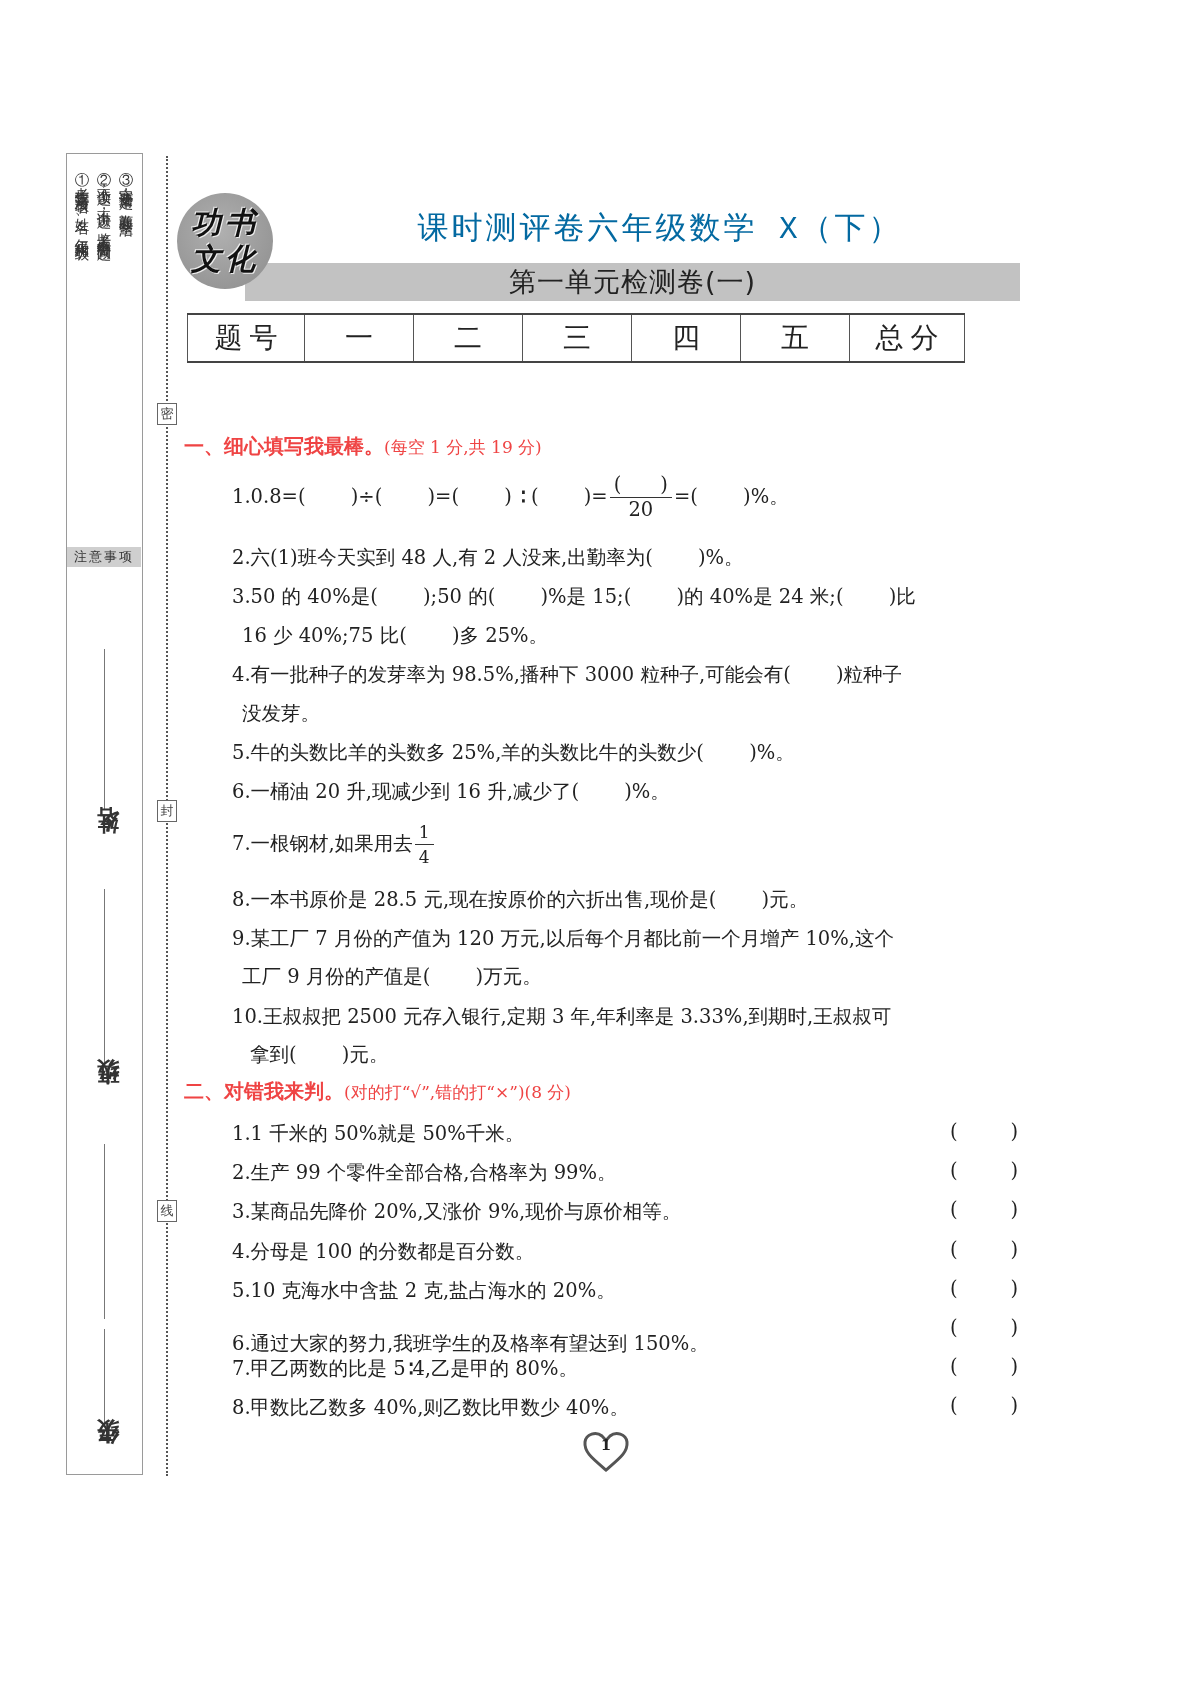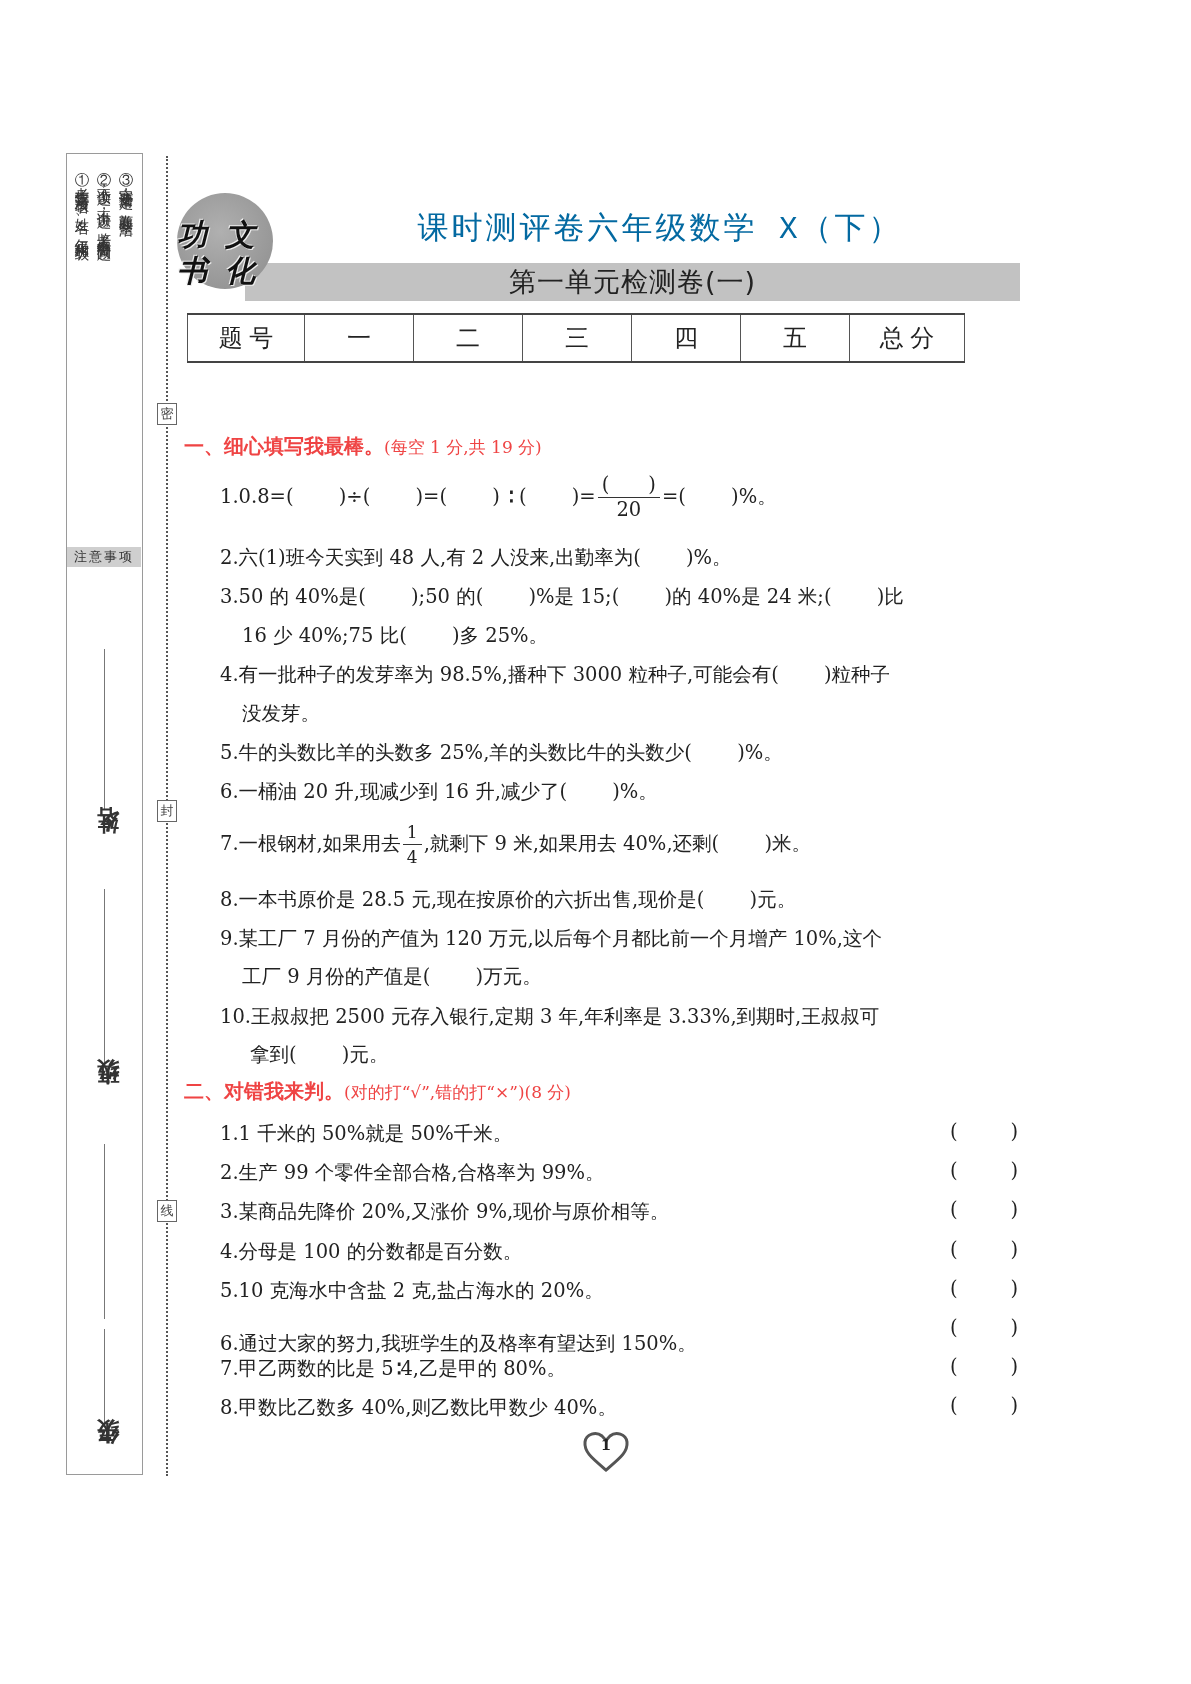--- a/index.html
+++ b/index.html
@@ -25,42 +25,42 @@
   
   .dotline { position: absolute; left: 166px; top: 156px; height: 1320px; width: 0;
              border-left: 2px dotted #555; }
   .stamp { position: absolute; left: 157px; width: 18px; height: 20px; background: #fff;
            border: 1px solid #666; font-size: 13px; line-height: 20px; text-align: center;
            color: #444; font-family: "DejaVu Sans", sans-serif; }
 
   
   .logo { position: absolute; left: 177px; top: 193px; width: 96px; height: 96px; border-radius: 50%;
           background: radial-gradient(circle at 45% 40%, #b0b0b0, #8c8c8c); z-index: 2;
-          display: flex; flex-direction: row; align-items: flex-end; justify-content: center; }
+          display: flex; flex-direction: column; align-items: center; justify-content: center; }
   .logo span { font-family: "DejaVu Serif", serif; font-weight: bold; font-size: 30px; color: #111;
                line-height: 36px; letter-spacing: 4px; font-style: italic;
                text-shadow: 1px 1px 0 #eee, -1px -1px 0 #eee; }
   .title { position: absolute; left: 270px; width: 780px; top: 207px; text-align: center;
            font-family: Liberation Mono, monospace; font-size: 31px; letter-spacing: 3px; color: #0369a1; }
   .banner { position: absolute; left: 245px; top: 263px; width: 775px; height: 38px; background: #c2c2c2; }
   .banner-text { position: absolute; left: 245px; width: 775px; top: 265px; text-align: center;
                  font-family: "DejaVu Sans", sans-serif; font-size: 27px; line-height: 34px; color: #222; letter-spacing: 1px; }
 
   
   .score { position: absolute; left: 187px; top: 313px; border-collapse: collapse; }
   .score td { border: 1.5px solid #555; height: 46px; text-align: center;
-              font-family: Liberation Sans, sans-serif; font-size: 24px; color: #222; padding: 0; }
+              font-family: Liberation Serif, serif; font-size: 28px; color: #222; padding: 0; }
   .score tr:first-child td { border-top: 2.5px solid #444; }
   .score tr:last-child td { border-bottom: 2.5px solid #444; }
 
   
   .section { position: absolute; left: 184px; font-size: 19px; color: #ef4444; white-space: nowrap; }
   .section .h { font-family: "DejaVu Sans", sans-serif; font-weight: bold; font-size: 20px; }
   .section .note { font-family: "DejaVu Serif", serif; font-size: 17px; }
-  .item { position: absolute; left: 220px; font-size: 19.5px; color: #222; white-space: nowrap;
+  .item { position: absolute; left: 232px; font-size: 19.5px; color: #222; white-space: nowrap;
           font-family: "DejaVu Serif", serif; }
   .cont { left: 242px; }
   .frac { display: inline-block; vertical-align: middle; text-align: center; margin: 0 2px; }
   .frac .num { display: block; border-bottom: 1.5px solid #333; padding: 0 4px; line-height: 24px; }
   .frac .den { display: block; line-height: 24px; }
   .judge { position: absolute; left: 950px; width: 68px; font-size: 19.5px; color: #222;
            display: flex; justify-content: space-between; font-family: "DejaVu Serif", serif; }
 
   .pageno { position: absolute; left: 582px; top: 1430px; width: 48px; height: 44px; }
   .pageno span { position: absolute; left: 0; top: 6px; width: 48px; text-align: center;
@@ -127,21 +127,21 @@
   <span>1.0.8=(　　 )÷(　　 )=(　　 ) ∶ (　　 )=</span><span class="frac"><span class="num">(　　)</span><span class="den">20</span></span><span>=(　　 )%。</span>
 </div>
 <div class="item" style="top:544px;">2.六(1)班今天实到 48 人,有 2 人没来,出勤率为(　　 )%。</div>
 <div class="item" style="top:583px;">3.50 的 40%是(　　 );50 的(　　 )%是 15;(　　 )的 40%是 24 米;(　　 )比</div>
 <div class="item cont" style="top:622px;">16 少 40%;75 比(　　 )多 25%。</div>
 <div class="item" style="top:661px;">4.有一批种子的发芽率为 98.5%,播种下 3000 粒种子,可能会有(　　 )粒种子</div>
 <div class="item cont" style="top:700px;">没发芽。</div>
 <div class="item" style="top:739px;">5.牛的头数比羊的头数多 25%,羊的头数比牛的头数少(　　 )%。</div>
 <div class="item" style="top:778px;">6.一桶油 20 升,现减少到 16 升,减少了(　　 )%。</div>
 <div class="item" style="top:820px;">
-  <span>7.一根钢材,如果用去</span><span class="frac" style="font-size:17px;"><span class="num">1</span><span class="den">4</span></span><span>,就剩下 9 米,如果用去 40%,还剩(　　 )米。</span>
+  <span>7.一根钢材,如果用去</span><span class="frac" style="font-size:17px;"><span class="num">1</span><span class="den">4</span></span>
 </div>
 <div class="item" style="top:886px;">8.一本书原价是 28.5 元,现在按原价的六折出售,现价是(　　 )元。</div>
 <div class="item" style="top:925px;">9.某工厂 7 月份的产值为 120 万元,以后每个月都比前一个月增产 10%,这个</div>
 <div class="item cont" style="top:963px;">工厂 9 月份的产值是(　　 )万元。</div>
 <div class="item" style="top:1003px;">10.王叔叔把 2500 元存入银行,定期 3 年,年利率是 3.33%,到期时,王叔叔可</div>
 <div class="item" style="left:250px;top:1041px;">拿到(　　 )元。</div>
 
 <div class="section" style="top:1078px;">
   <span class="h">二、对错我来判。</span><span class="note">(对的打“√”,错的打“×”)(8 分)</span>
 </div>

